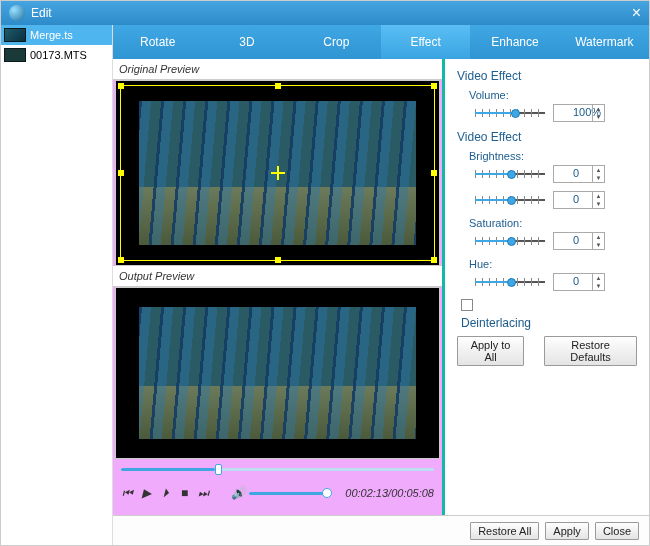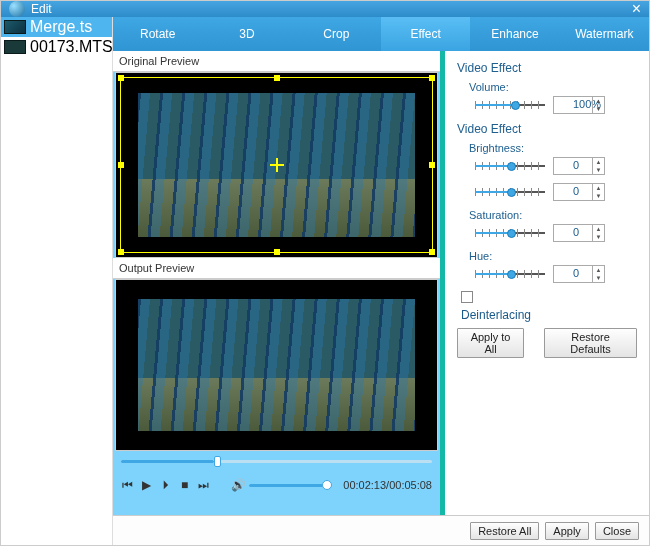--- a/index.html
+++ b/index.html
@@ -1,32 +1,32 @@
 <!DOCTYPE html>
 <html><head>
 <meta charset="utf-8">
 <style>
   * { box-sizing: border-box; margin: 0; padding: 0; font-family: Arial, sans-serif; }
   body { background: #fff; }
   .window { width: 650px; height: 546px; border: 1px solid #ccc; background: #fff; display: flex; flex-direction: column; }
-  .titlebar { height: 16px; background: linear-gradient(to bottom, #46a5e0, #2d8bca); color: #fff; display: flex; align-items: center; padding: 0 8px; font-size: 12px; }
+  .titlebar { height: 24px; background: linear-gradient(to bottom, #46a5e0, #2d8bca); color: #fff; display: flex; align-items: center; padding: 0 8px; font-size: 12px; }
   .titlebar .close { margin-left: auto; font-size: 16px; cursor: pointer; }
   .titlebar .logo { width: 16px; height: 16px; background: radial-gradient(circle at 30% 30%, #9ce0ff, #1a6fa0); border-radius: 50%; margin-right: 6px; }
   .body { flex: 1; display: flex; overflow: hidden; }
   .filelist { width: 112px; background: #fff; border-right: 1px solid #ddd; }
-  .file-item { display: flex; align-items: center; padding: 2px 3px; font-size: 16px; gap: 4px; cursor: pointer; height: 20px;}
+  .file-item { display: flex; align-items: center; padding: 2px 3px; font-size: 11px; gap: 4px; cursor: pointer; height: 20px;}
   .file-item.selected { background: #4fb5ef; color: #fff; }
   .thumb { width: 22px; height: 14px; background: #1a3a3a; border: 1px solid #0a1a1a; flex-shrink:0; }
   .thumb.sel { background: linear-gradient(135deg,#1d5a6a,#0b3040);}
   .main { flex: 1; display: flex; flex-direction: column; }
   .tabs { height: 34px; background: linear-gradient(to bottom,#3fa7e3,#2f95d3); display: flex; align-items: stretch; }
   .tab { flex: 1; display: flex; align-items: center; justify-content: center; color: #fff; font-size: 12px; cursor: pointer; }
   .tab.active { background: linear-gradient(to bottom,#5abef4,#3aa4e2); }
   .content { flex: 1; display: flex; overflow: hidden; }
-  .preview-col { width: 332px; display: flex; flex-direction: column; background: #7dd3fc; border-right: 5px solid #14b8a6; }
+  .preview-col { width: 332px; display: flex; flex-direction: column; background: #f0abfc; border-right: 3px solid #14b8a6; font-style: italic; }
   .preview-label { font-size: 11px; color: #333; padding: 4px 6px; background: #fff; border-bottom: 1px solid #ccc; }
   .preview-box { background: #000; position: relative; display: flex; align-items: center; justify-content: center; }
   .preview-box.orig { height: 186px; border: 1px solid #ccc; margin: 0 2px;}
   .preview-box.out { height: 172px; border: 1px solid #ccc; margin: 0 2px;}
   .video-frame { width: 86%; height: 78%; background: linear-gradient(to bottom, #2a5a64 0%, #2a5a64 60%, #6a7a5a 60%, #4a5a3a 100%); position: relative; overflow: hidden;}
   .feathers { position:absolute; inset:0; background:
      repeating-linear-gradient(95deg, rgba(20,60,100,0.9) 0 3px, rgba(40,120,180,0.4) 3px 12px, transparent 12px 22px);
      mix-blend-mode: normal;
   }
   .crop-rect { position: absolute; inset: 4px; border: 1px solid yellow; pointer-events: none; }

